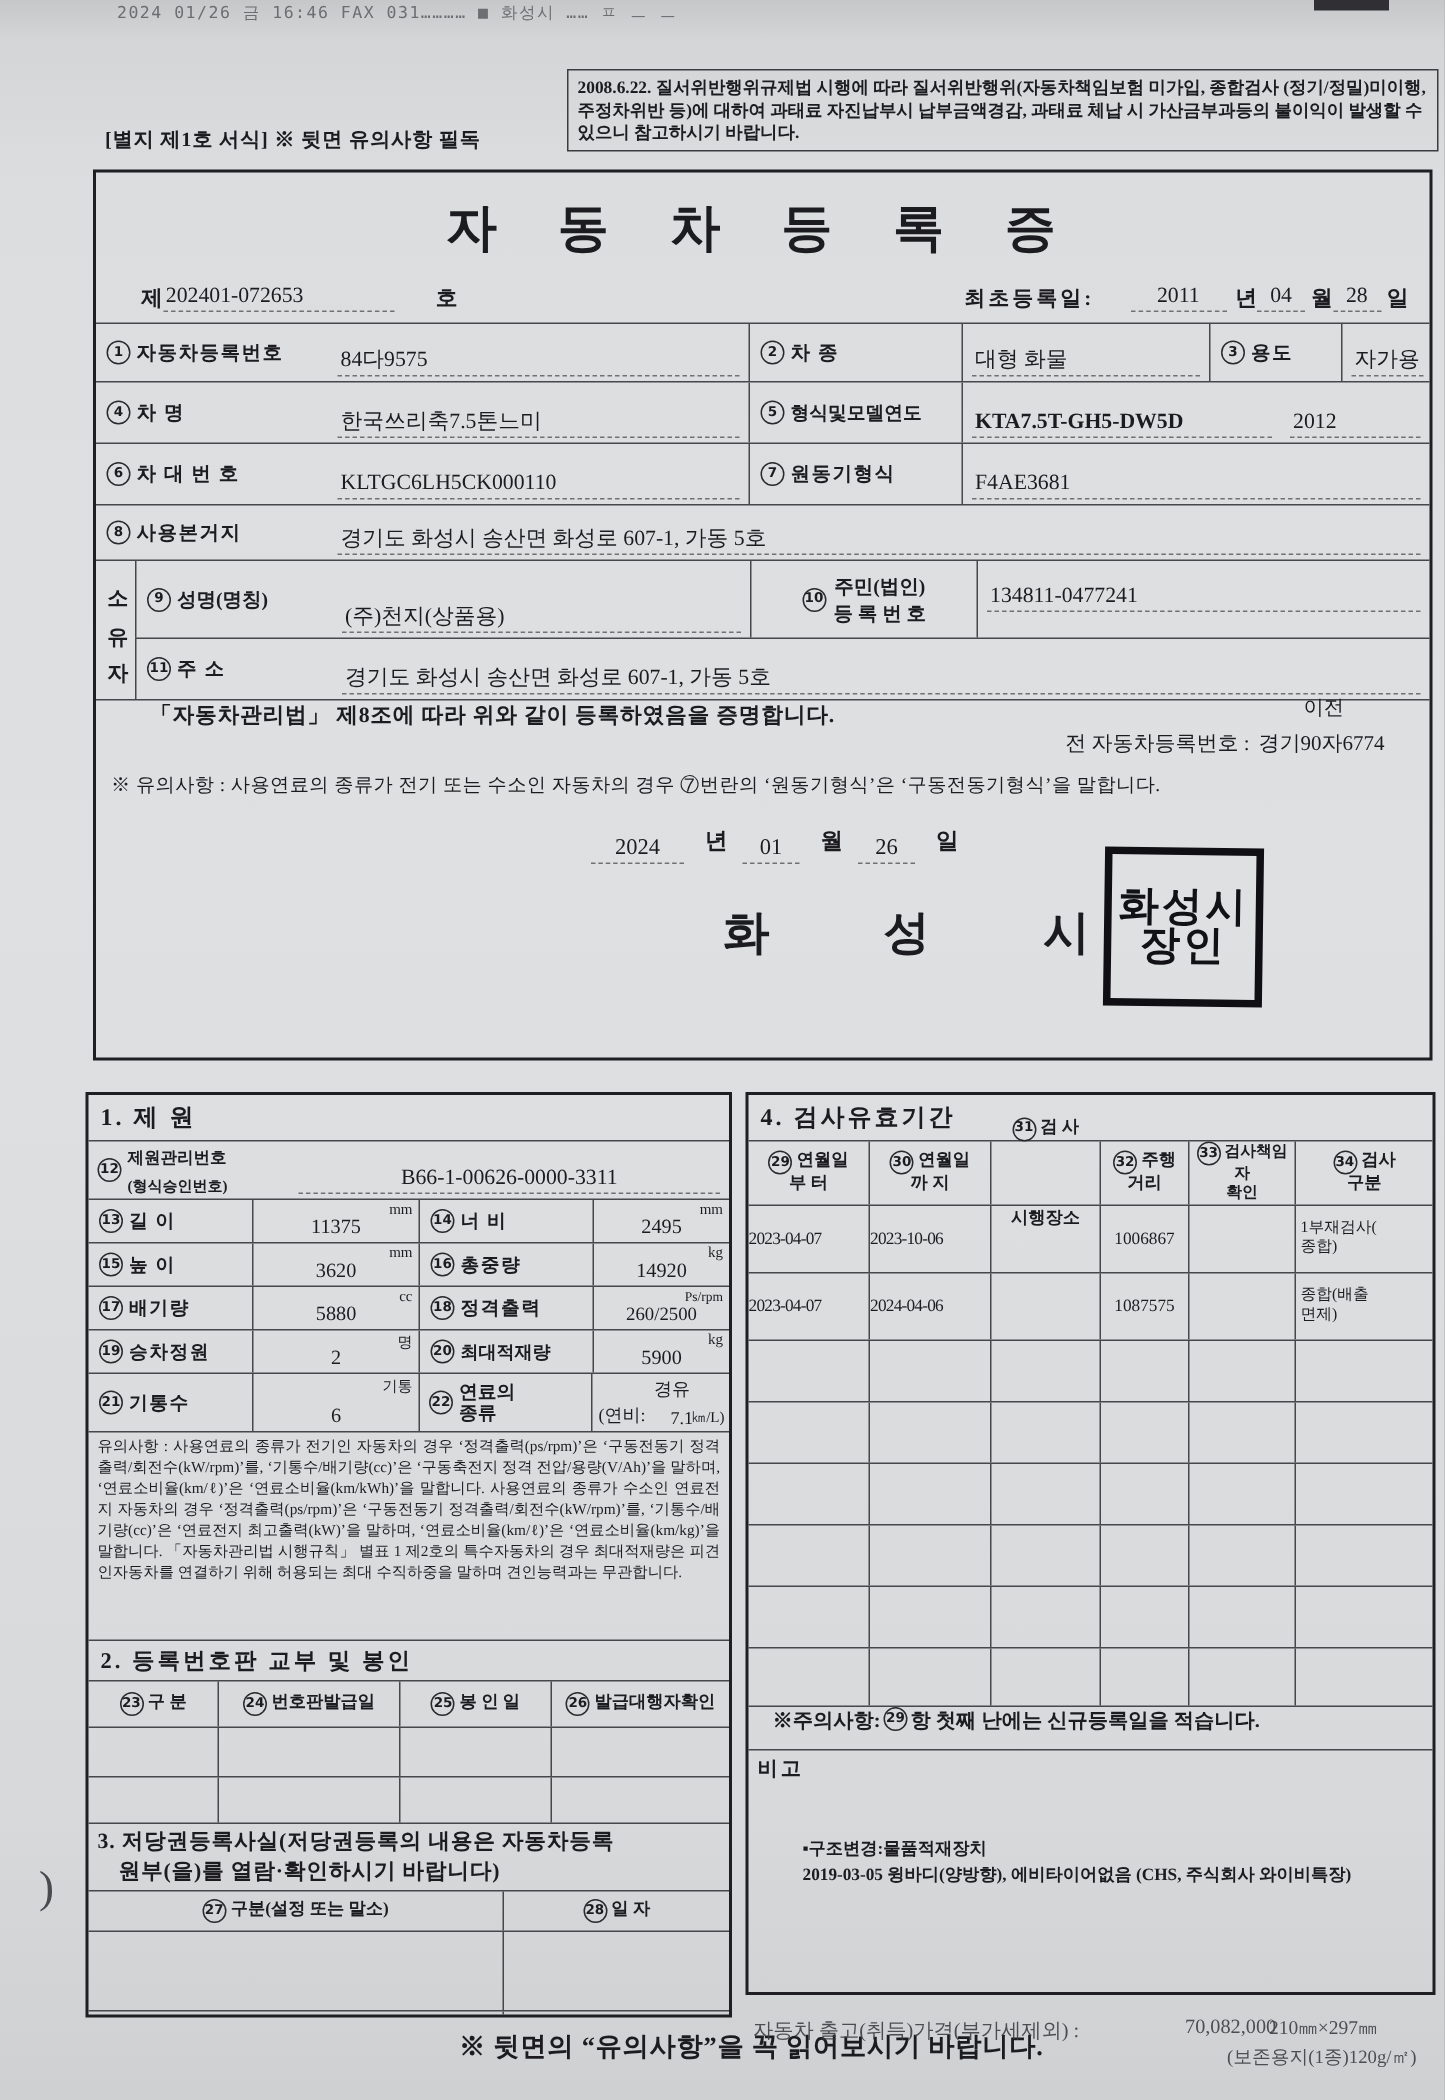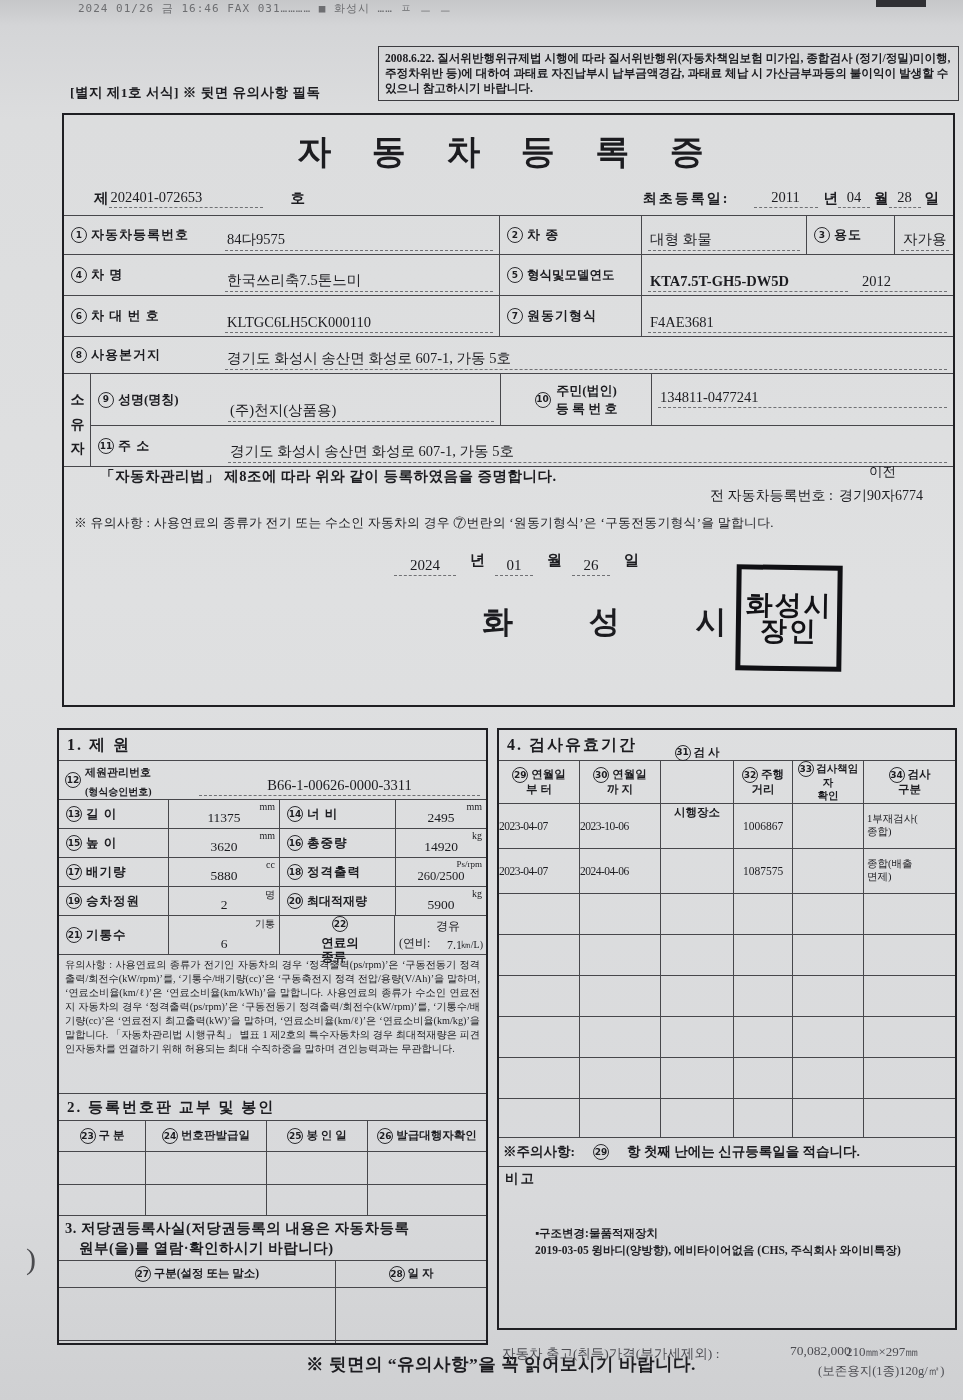--- a/index.html
+++ b/index.html
@@ -274,21 +274,21 @@
     </div>
     <div class="r bb" style="height:38px;flex:none;">
       <div class="lab" style="width:102px;font-size:12.5px;">
           <span class="cn">21</span>
           <span>기통수</span>
         </div>
       <div class="sv bl" style="width:110px;">
           <span>6</span>
           <span class="unit">기통</span>
         </div>
-      <div class="bl" style="width:108px;display:flex;align-items:center;gap:4px;padding-left:6px;font-weight:700;font-size:12.5px;line-height:1.15;flex-direction:column;">
+      <div class="bl" style="width:108px;display:flex;align-items:center;gap:4px;padding-left:6px;font-weight:700;font-size:12.5px;line-height:1.15;">
         <span class="cn">22</span>
         <span><span>연료의</span><br><span>종류</span></span>
       </div>
       <div class="bl" style="flex:1;position:relative;font-size:12px;">
         <span style="position:absolute;right:26px;top:2px;">경유</span>
         <span style="position:absolute;left:4px;bottom:2px;">(연비:</span>
         <span style="position:absolute;left:52px;bottom:1px;">7.1</span>
         <span style="position:absolute;right:3px;bottom:2px;font-size:10px;">㎞/L)</span>
       </div>
     </div>
@@ -449,21 +449,21 @@
       </div>
     <div class="r bb" style="height:38px;flex:none;">
         <div style="width:80px;"></div>
         <div class="bl" style="width:80px;"></div>
         <div class="bl" style="width:72px;"></div>
         <div class="bl" style="width:58px;"></div>
         <div class="bl" style="width:70px;"></div>
         <div class="bl" style="flex:1;"></div>
       </div>
 
-    <div class="bb" style="height:28px;flex:none;display:flex;align-items:center;padding-left:4px;font-size:13.5px;font-weight:700;gap:18px;">
+    <div class="bb" style="height:28px;flex:none;display:flex;align-items:flex-start;padding-left:16px;font-size:13.5px;font-weight:700;gap:2px;">
       <span>※주의사항:</span>
         <span class="cn">29</span>
         <span>항 첫째 난에는 신규등록일을 적습니다.</span>
     </div>
 
     <div style="flex:1;position:relative;">
       <div style="position:absolute;left:6px;top:3px;font-size:13.5px;font-weight:700;letter-spacing:2px;">비고</div>
       <div style="position:absolute;left:36px;top:58px;width:372px;font-size:11.5px;font-weight:600;line-height:1.45;">
         <div>▪구조변경:물품적재장치</div>
         <div>2019-03-05 윙바디(양방향), 에비타이어없음 (CHS, 주식회사 와이비특장)</div>

